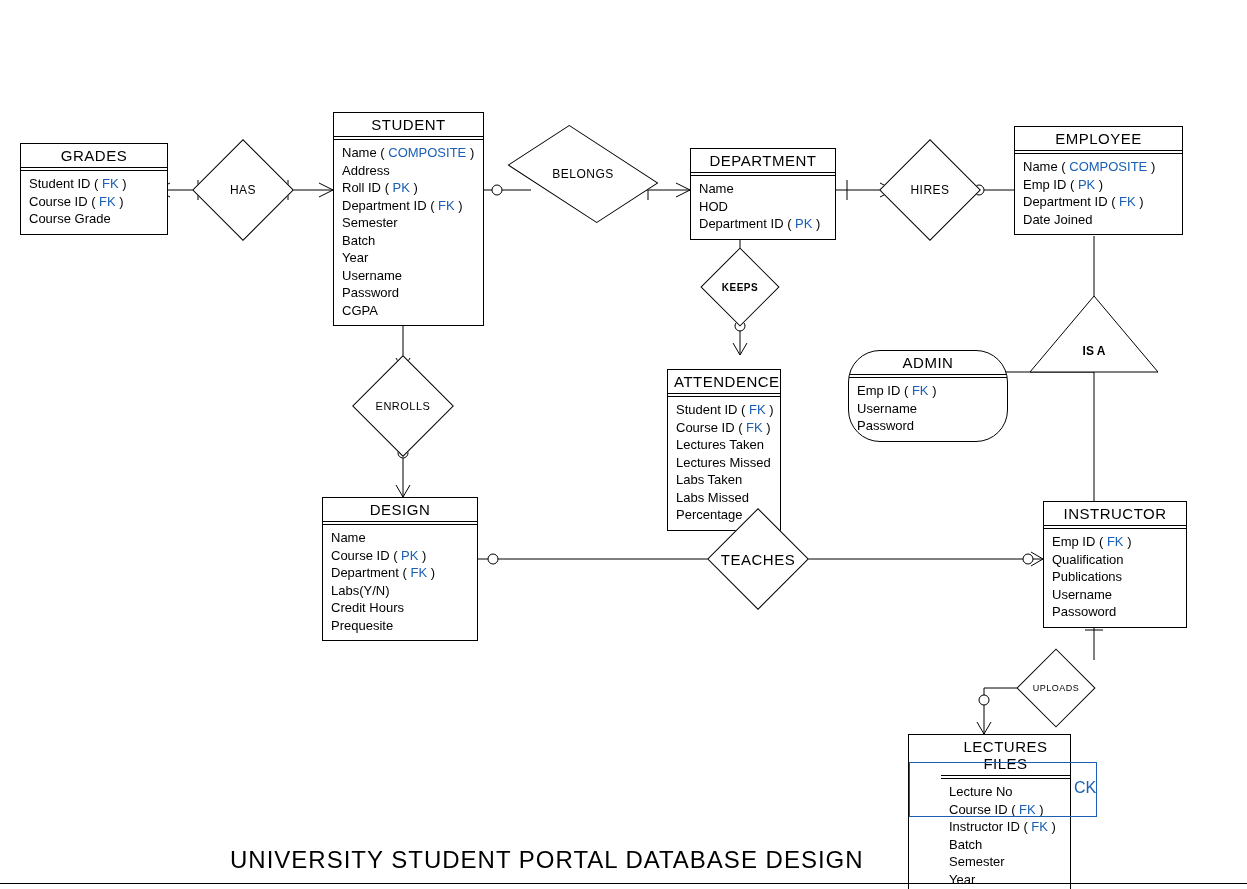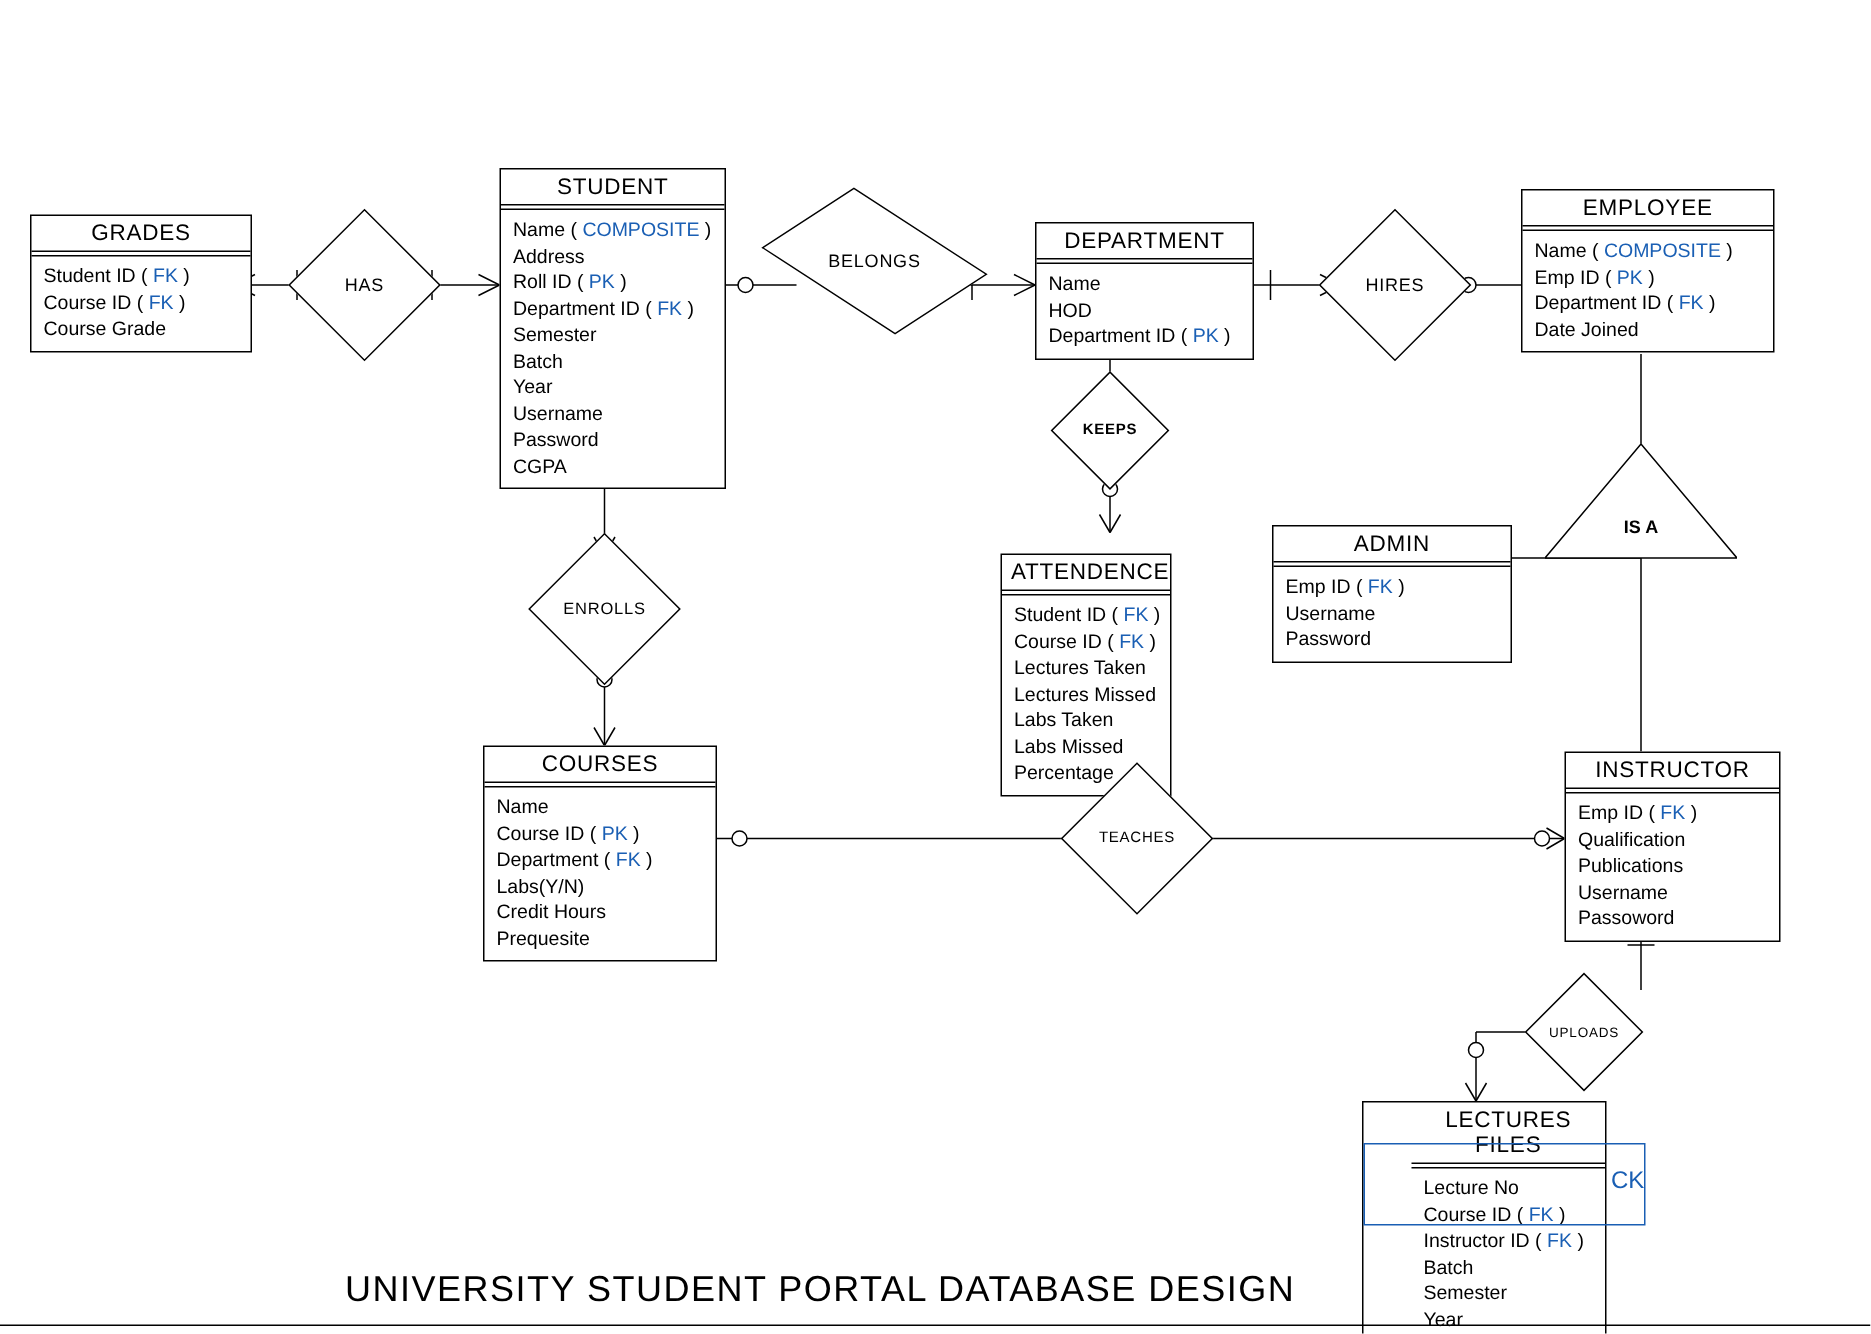--- a/index.html
+++ b/index.html
@@ -238,32 +238,32 @@
       <div class="attr-line"><span>Student ID</span> ( <span class="k">FK</span> )</div>
       <div class="attr-line"><span>Course ID</span> ( <span class="k">FK</span> )</div>
       <div class="attr-line"><span>Lectures Taken</span></div>
       <div class="attr-line"><span>Lectures Missed</span></div>
       <div class="attr-line"><span>Labs Taken</span></div>
       <div class="attr-line"><span>Labs Missed</span></div>
       <div class="attr-line"><span>Percentage</span></div>
     </div>
   </div>
 
-  <div class="entity" style="left:848px; top:350px; width:160px;">
+  <div class="entity" style="left:848px; top:350px; width:160px;border-radius:32px;">
     <div class="title">ADMIN</div>
     <div class="sep"></div>
     <div class="attrs">
       <div class="attr-line"><span>Emp ID</span> ( <span class="k">FK</span> )</div>
       <div class="attr-line"><span>Username</span></div>
       <div class="attr-line"><span>Password</span></div>
     </div>
   </div>
 
   <div class="entity" style="left:322px; top:497px; width:156px;">
-    <div class="title">COURSES</div>
+    <div class="title">DESIGN</div>
     <div class="sep"></div>
     <div class="attrs">
       <div class="attr-line"><span>Name</span></div>
       <div class="attr-line"><span>Course ID</span> ( <span class="k">PK</span> )</div>
       <div class="attr-line"><span>Department</span> ( <span class="k">FK</span> )</div>
       <div class="attr-line"><span>Labs(Y/N)</span></div>
       <div class="attr-line"><span>Credit Hours</span></div>
       <div class="attr-line"><span>Prequesite</span></div>
     </div>
   </div>
@@ -316,21 +316,21 @@
     <div class="diamond-label">KEEPS</div>
   </div>
 
   <div class="diamond-wrap" style="left:367px; top:370px;">
     <div class="diamond"></div>
     <div class="diamond-label" style="font-size:11px;">ENROLLS</div>
   </div>
 
   <div class="diamond-wrap" style="left:722px; top:523px;">
     <div class="diamond"></div>
-    <div class="diamond-label" style="font-size:10px;text-align:right;">TEACHES</div>
+    <div class="diamond-label" style="font-size:15px;text-align:right;">TEACHES</div>
   </div>
 
   <div class="diamond-wrap" style="left:1028px; top:660px;">
     <div class="diamond sm"></div>
     <div class="diamond-label" style="font-size:9px;">UPLOADS</div>
   </div>
 
   <div class="triangle-wrap" style="left:1030px; top:296px;font-weight:bold;">
     <svg width="128" height="80">
       <polygon points="64,0 0,76 128,76" fill="#fff" stroke="#000" stroke-width="1"></polygon>

